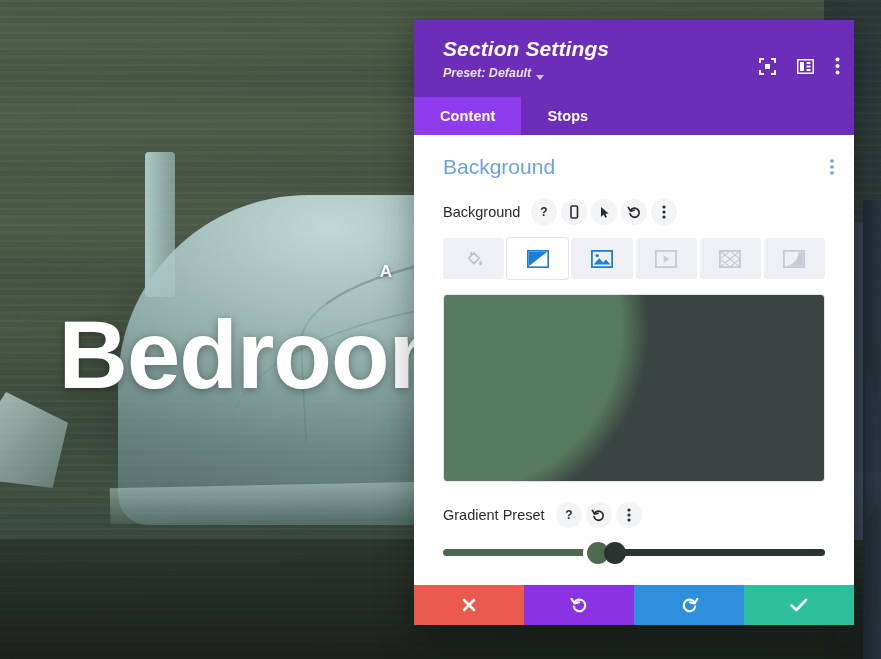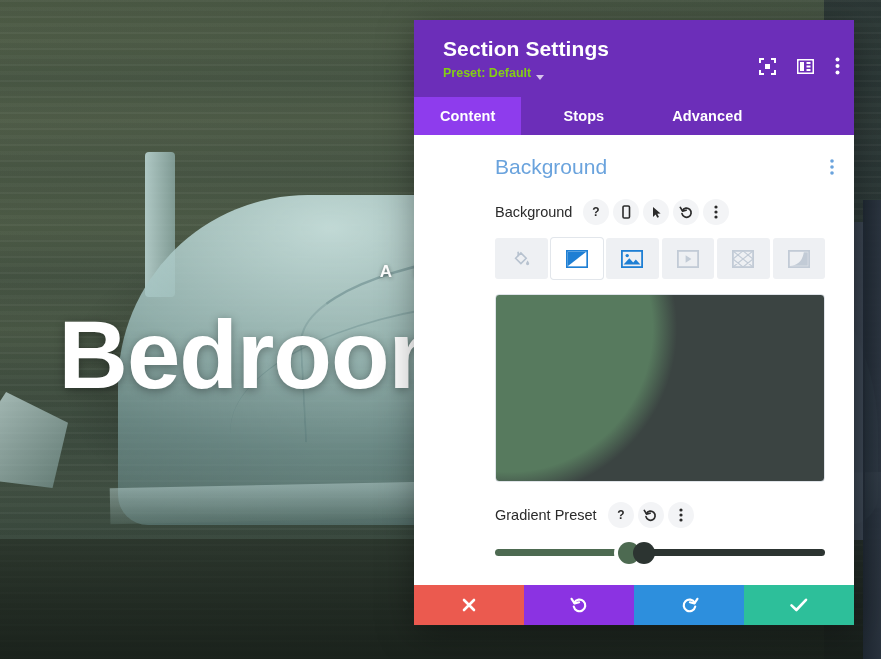--- a/index.html
+++ b/index.html
@@ -122,61 +122,62 @@
     box-shadow: 0 8px 34px rgba(0,0,0,.35);
     overflow: hidden;
   }
 
   .modal-header {
     background: #6c2eb9;
     padding: 16px 18px 10px 29px;
     position: relative;
     flex: 0 0 auto;
     height: 77px;
+    font-style: italic;
   }
   .modal-title {
     color: #fff; font-size: 21px; font-weight: 700; line-height: 1.2;
     letter-spacing: .1px;
   }
   .modal-preset {
-    color: #84cc16; font-size: 12.5px; font-weight: 700;
+    color: #e5e5e5; font-size: 12.5px; font-weight: 700;
     margin-top: 5px;
     display: inline-flex; align-items: flex-end; gap: 5px;
     cursor: pointer;
   }
   .caret-dn {
     width: 0; height: 0;
     border-left: 4px solid transparent;
     border-right: 4px solid transparent;
     border-top: 5px solid #d7c4ec;
     display: inline-block; margin-top: 2px;
   }
   .header-icons {
     position: absolute; right: 14px; top: 37px;
     display: flex; align-items: center; gap: 21px;
   }
   .hdr-ico { cursor: pointer; display:flex; align-items:center; justify-content:center; }
 
   .tabs {
     background: #6c2eb9;
     display: flex; align-items: stretch;
-    height: 38px; flex: 0 0 auto; gap: 16px;
+    height: 38px; flex: 0 0 auto;
   }
   .tab {
     display: flex; align-items: center; justify-content: center;
     color: #ffffff; font-size: 14.5px; font-weight: 700;
     padding: 0 26px; cursor: pointer;
     letter-spacing: .1px;
   }
   .tab.active { background: #8e3ced; }
 
   .panel {
     flex: 1 1 auto; background: #fff;
-    padding: 20px 0 0 16px;
-    overflow: hidden; position: relative; margin-left: 36px;
+    padding: 20px 0 0 0;
+    overflow: hidden; position: relative;
   }
   .section-head {
     display: flex; align-items: center; justify-content: space-between;
     padding: 0 20px 0 29px;
     margin-bottom: 20px;
   }
   .section-title {
     color: #6aa3dd; font-size: 21px; font-weight: 400;
   }
   .kebab-blue { cursor:pointer; }
@@ -290,21 +291,20 @@
           <circle cx="2.5" cy="9" r="2" fill="#ffffff"></circle>
           <circle cx="2.5" cy="15.5" r="2" fill="#ffffff"></circle>
         </svg>
       </span>
     </div>
   </div>
 
   <div class="tabs">
     <div class="tab active">Content</div>
     <div class="tab">Stops</div>
-    <div class="tab">Advanced</div>
   </div>
 
   <div class="panel">
 
     <div class="section-head">
       <div class="section-title">Background</div>
       <span class="kebab-blue">
         <svg width="4" height="16" viewBox="0 0 4 16">
           <circle cx="2" cy="2" r="1.8" fill="#6aa3dd"></circle>
           <circle cx="2" cy="8" r="1.8" fill="#6aa3dd"></circle>

